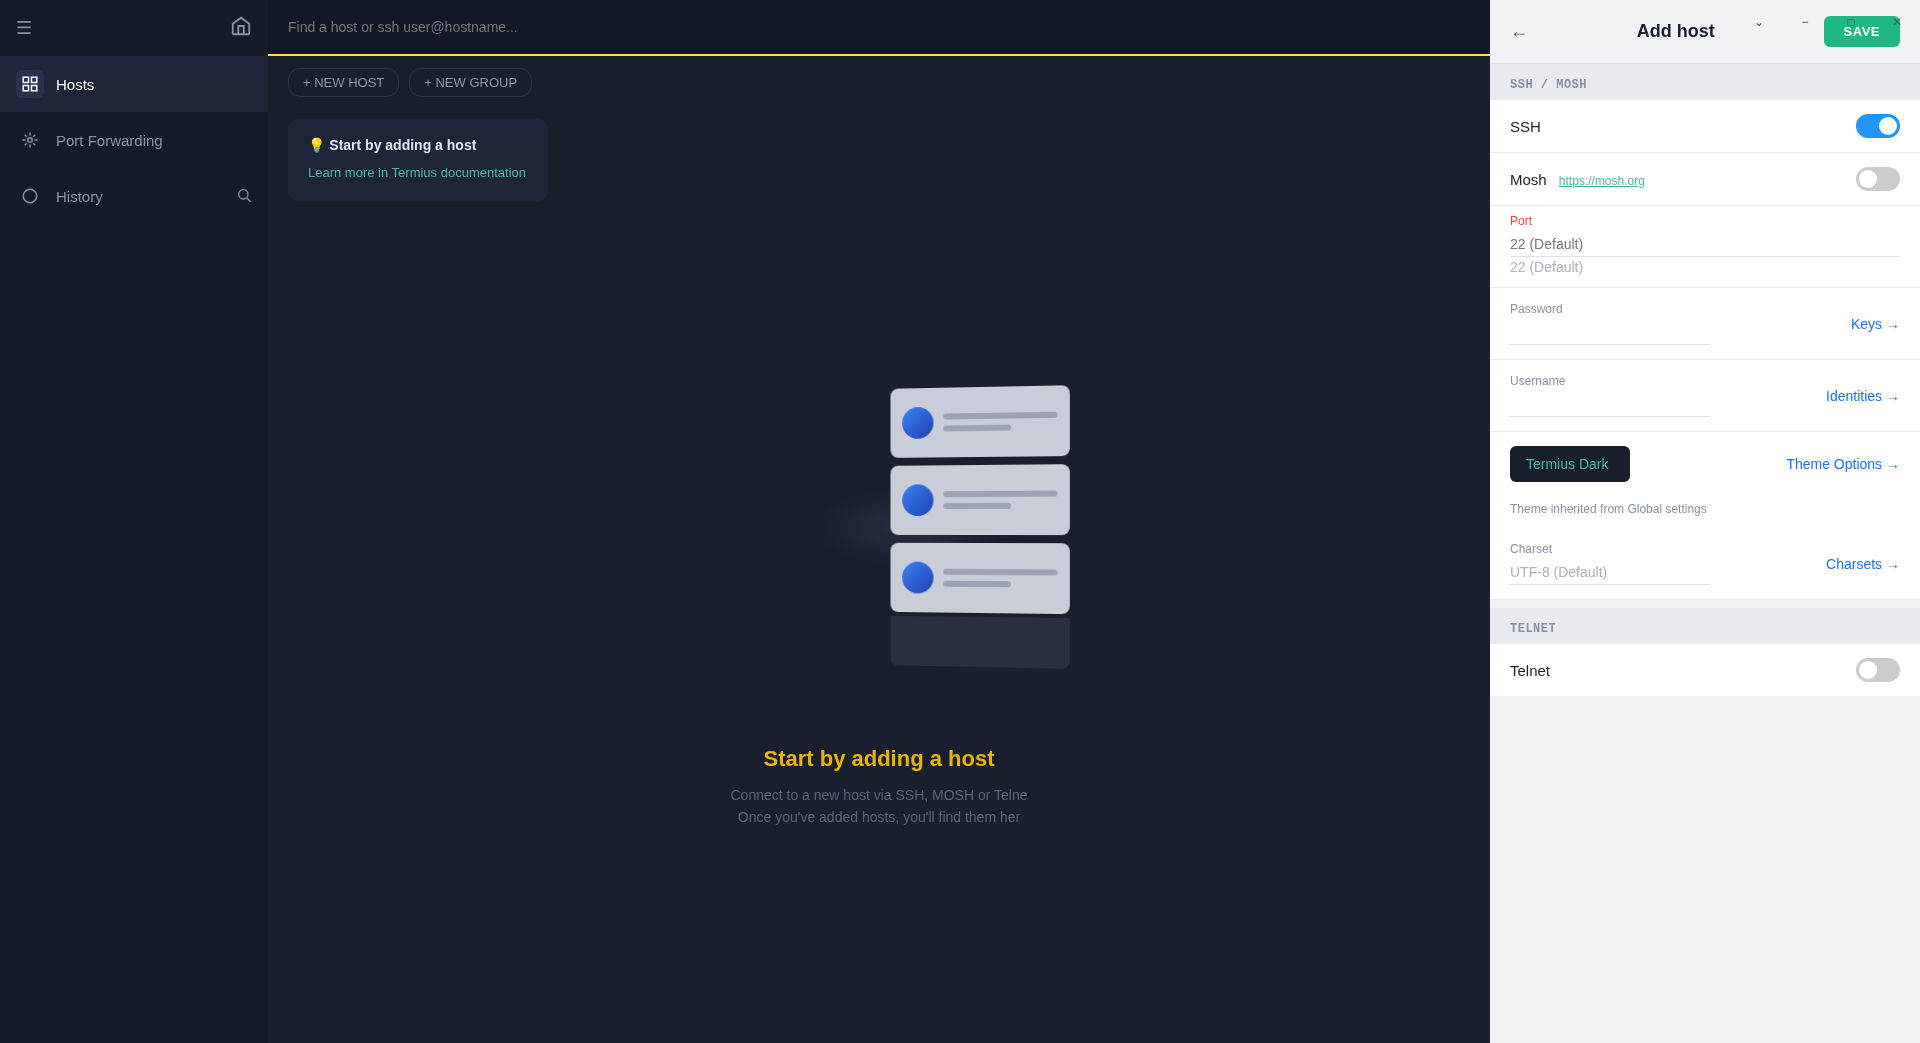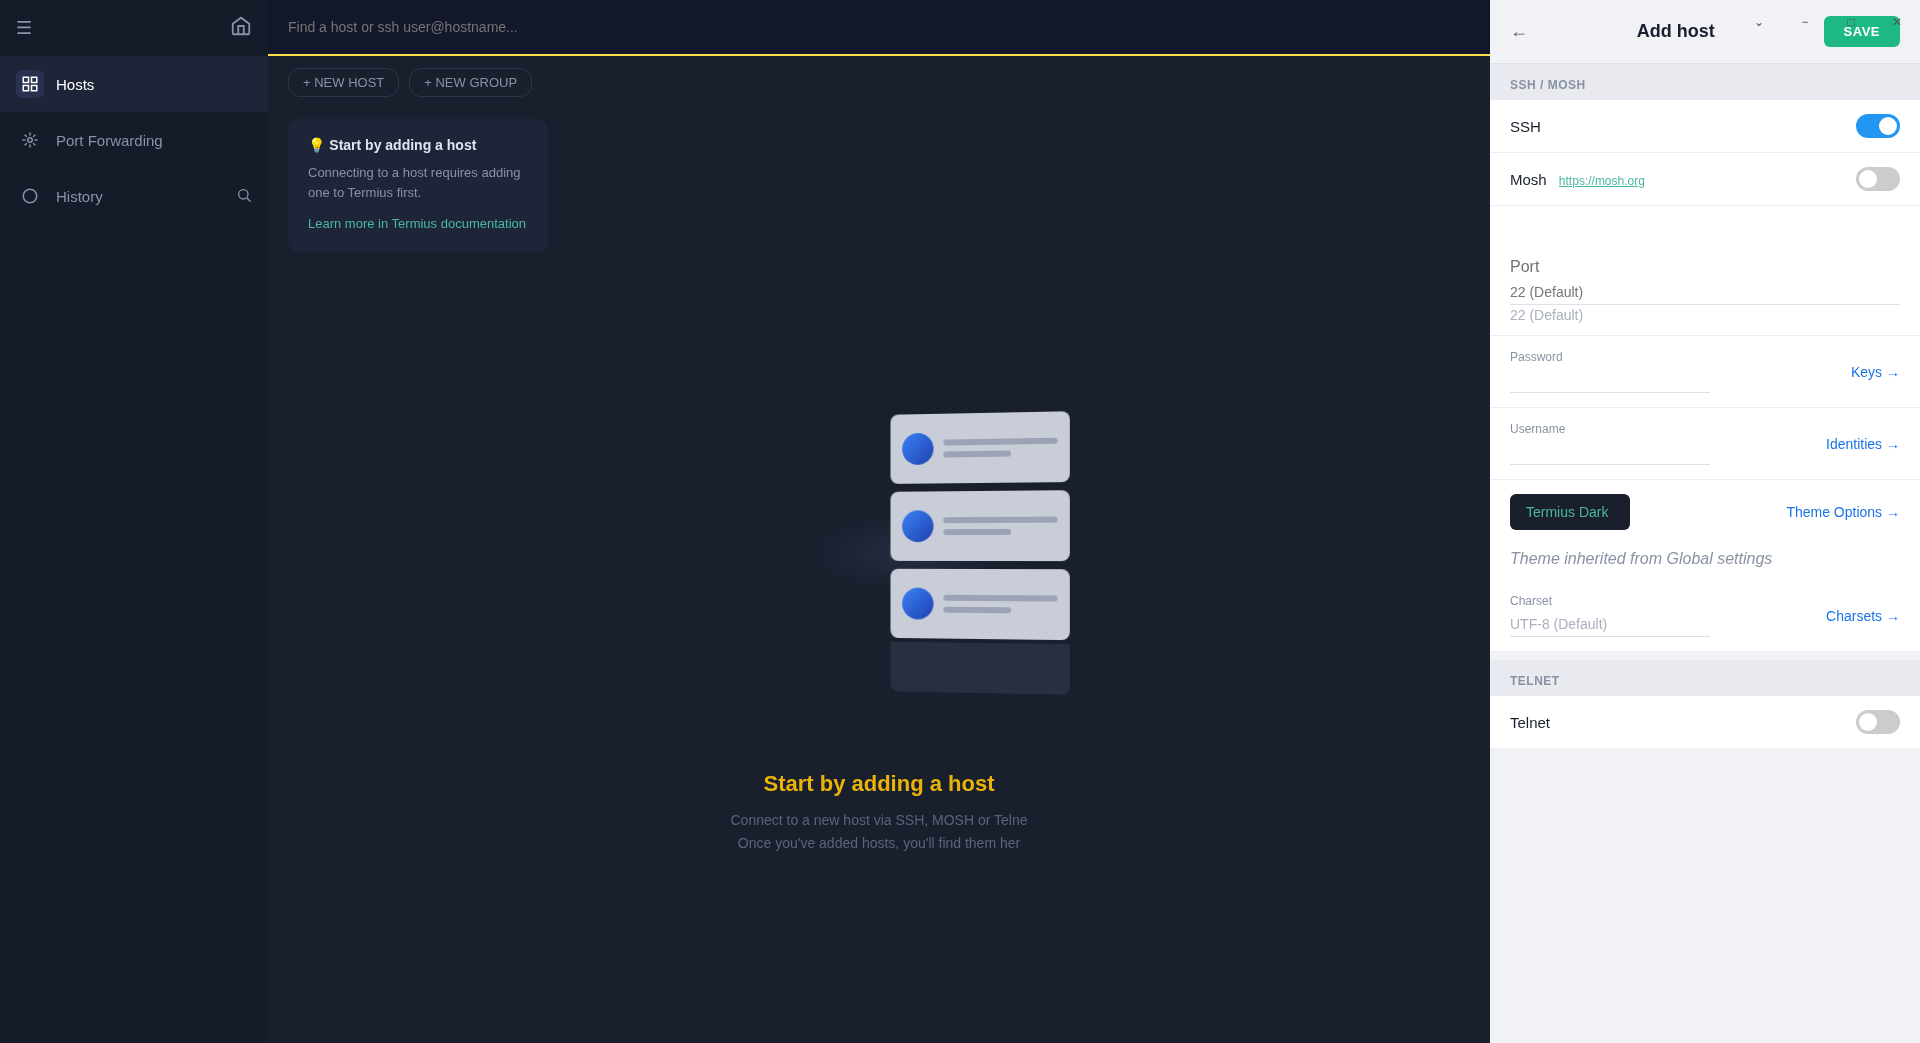--- a/index.html
+++ b/index.html
@@ -299,20 +299,21 @@
     }
 
     .section-header {
       padding: 14px 20px 8px;
       background: #e8eaef;
       font-size: 12px;
       font-weight: 600;
       color: #8892a4;
       letter-spacing: 0.5px;
       text-transform: uppercase;
+      font-family: Liberation Mono, monospace;
     }
 
     .panel-section {
       background: #fff;
       margin-bottom: 8px;
     }
 
     .field-row {
       padding: 14px 20px;
       border-bottom: 1px solid #ebedf2;
@@ -360,24 +361,23 @@
       transition: .2s;
     }
     .toggle input:checked + .toggle-slider { background: #2196F3; }
     .toggle input:checked + .toggle-slider::before { transform: translateX(20px); }
 
     .field-input-row {
       padding: 8px 20px 12px;
       border-bottom: 1px solid #ebedf2;
     }
     .field-input-label {
-      font-size: 16px;
-      color: #737373;
+      font-size: 12px;
+      color: #ef4444;
       margin-bottom: 4px;
-      margin-top: 44px;
     }
     .field-input {
       width: 100%;
       border: none;
       border-bottom: 1px solid #dde0e8;
       background: transparent;
       font-size: 14px;
       color: #8892a4;
       padding: 4px 0;
       outline: none;
@@ -405,24 +405,23 @@
       background: #1a1f2e;
       border-radius: 6px;
       padding: 10px 16px;
       color: #4ab8a0;
       font-size: 14px;
       font-weight: 500;
       min-width: 120px;
     }
 
     .inherited-note {
-      font-size: 16px;
+      font-size: 12px;
       color: #8892a4;
       padding: 6px 20px 12px;
-      font-style: italic;
     }
 
     
     .panel-body::-webkit-scrollbar { width: 4px; }
     .panel-body::-webkit-scrollbar-track { background: transparent; }
     .panel-body::-webkit-scrollbar-thumb { background: #ccc; border-radius: 2px; }
   </style>
 </head>
 <body>
 
@@ -484,21 +483,20 @@
     <input type="text" placeholder="Find a host or ssh user@hostname..." style="">
   </div>
 
   <div class="action-bar">
     <button class="btn-outline">+ NEW HOST</button>
     <button class="btn-outline">+ NEW GROUP</button>
   </div>
 
   <div class="info-card">
     <div class="info-card-title">💡 Start by adding a host</div>
-    <div class="info-card-body">Connecting to a host requires adding one to Termius first.</div>
     <a href="#" class="info-card-link">Learn more in Termius documentation</a>
   </div>
 
   <div class="hero">
     <div class="hero-illustration">
 
       <div style="position:relative; margin-top: -120px; margin-left: 200px;">
         <div class="server-cards">
           <div class="server-card">
             <div class="dot"></div>

